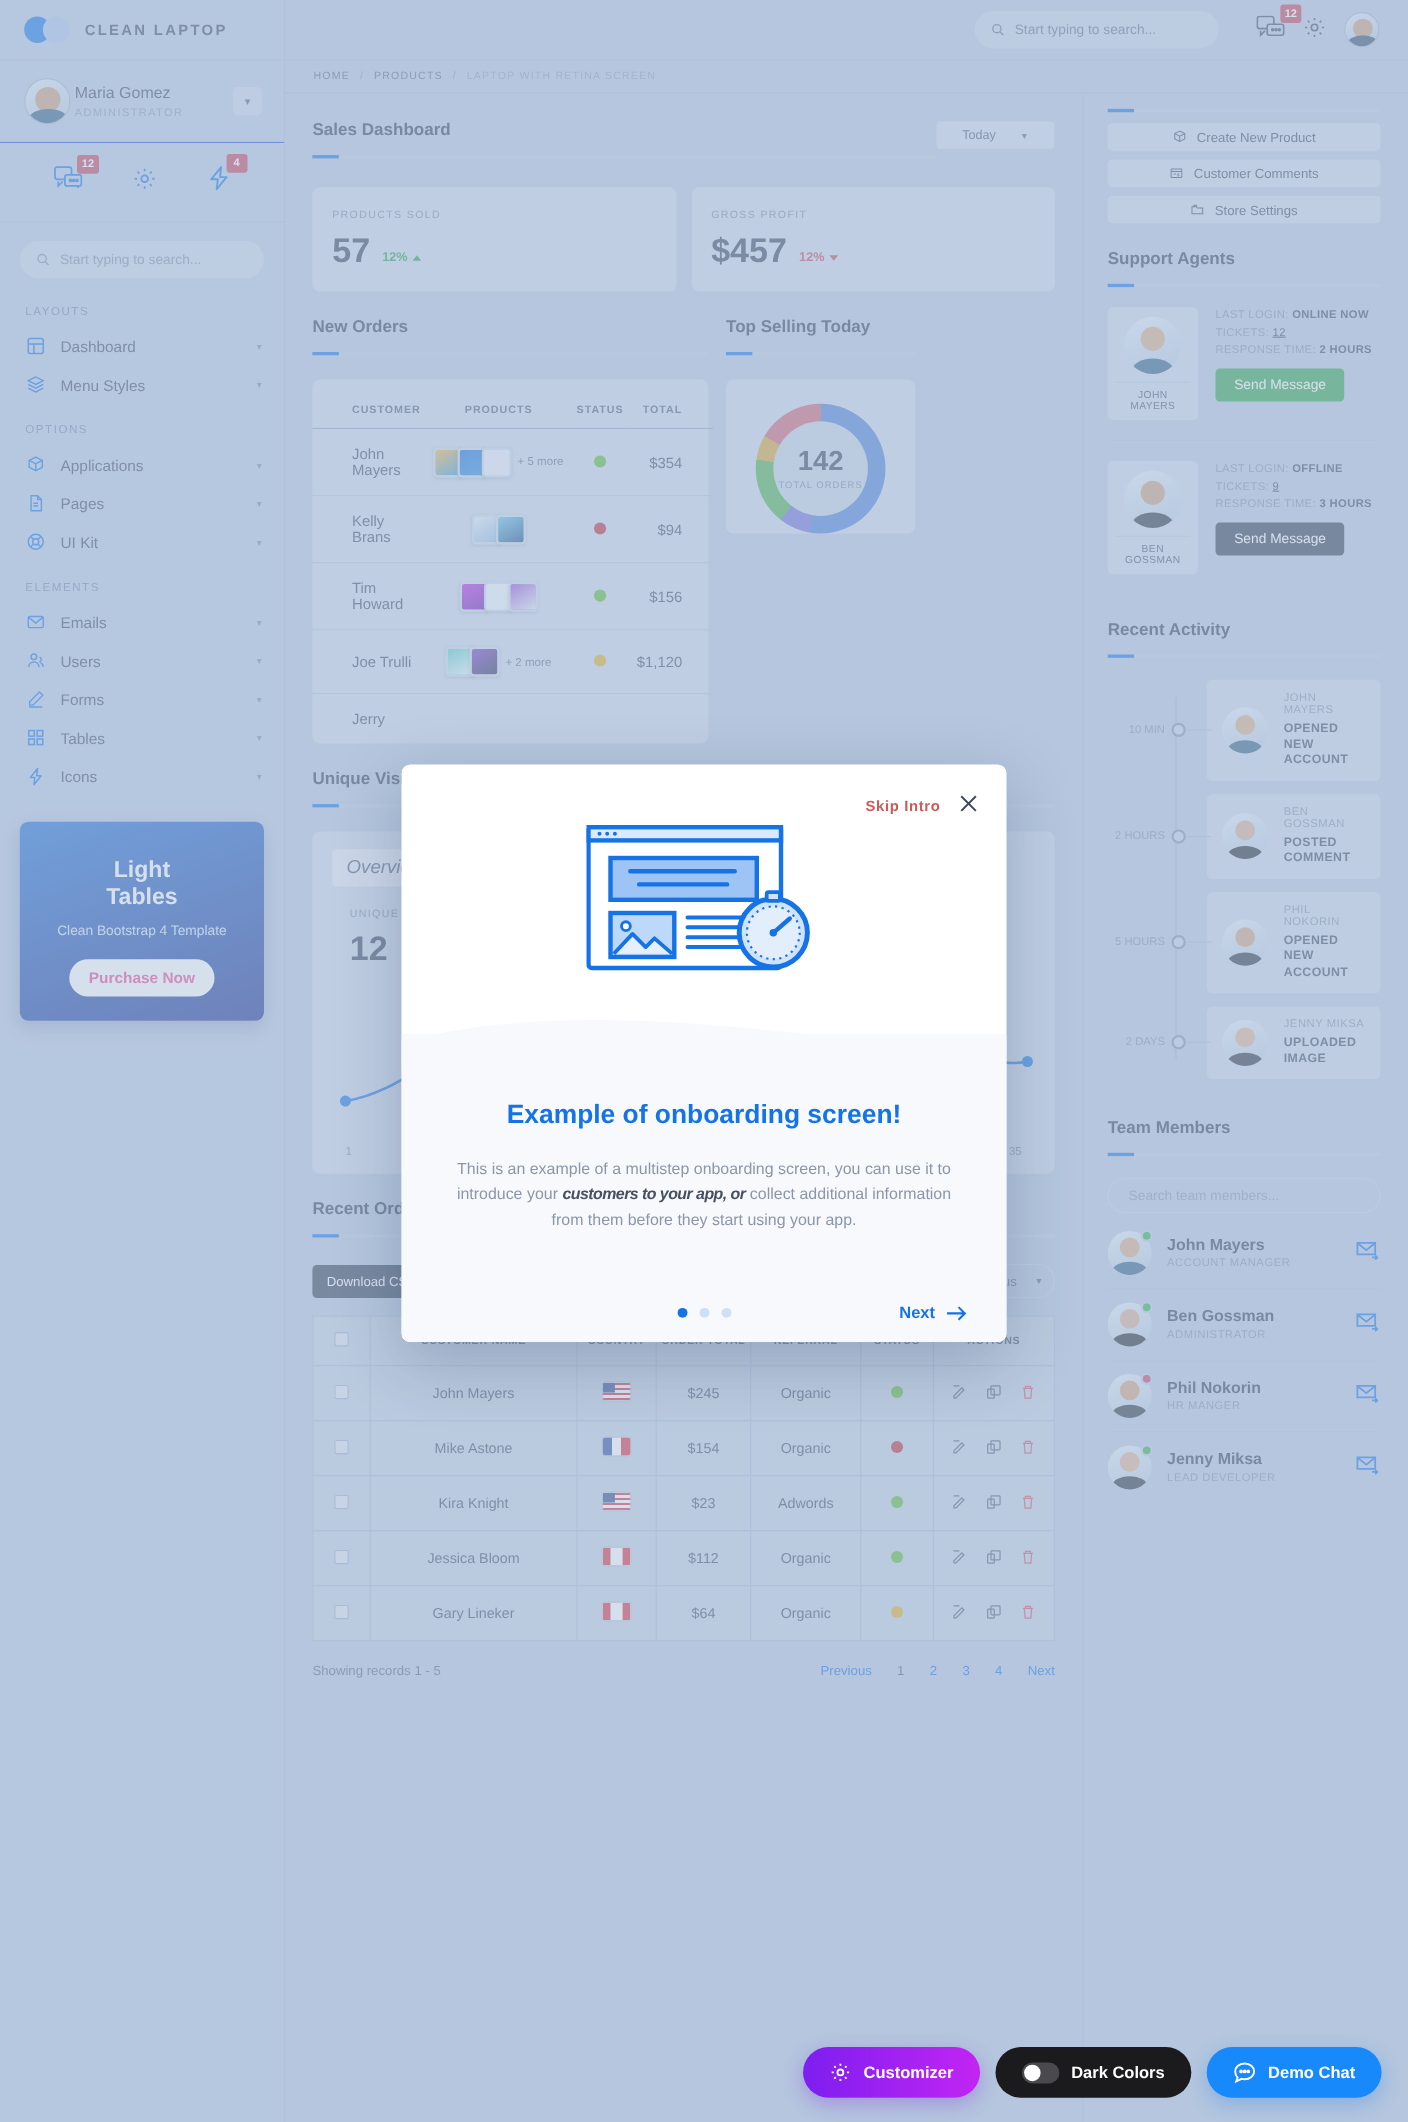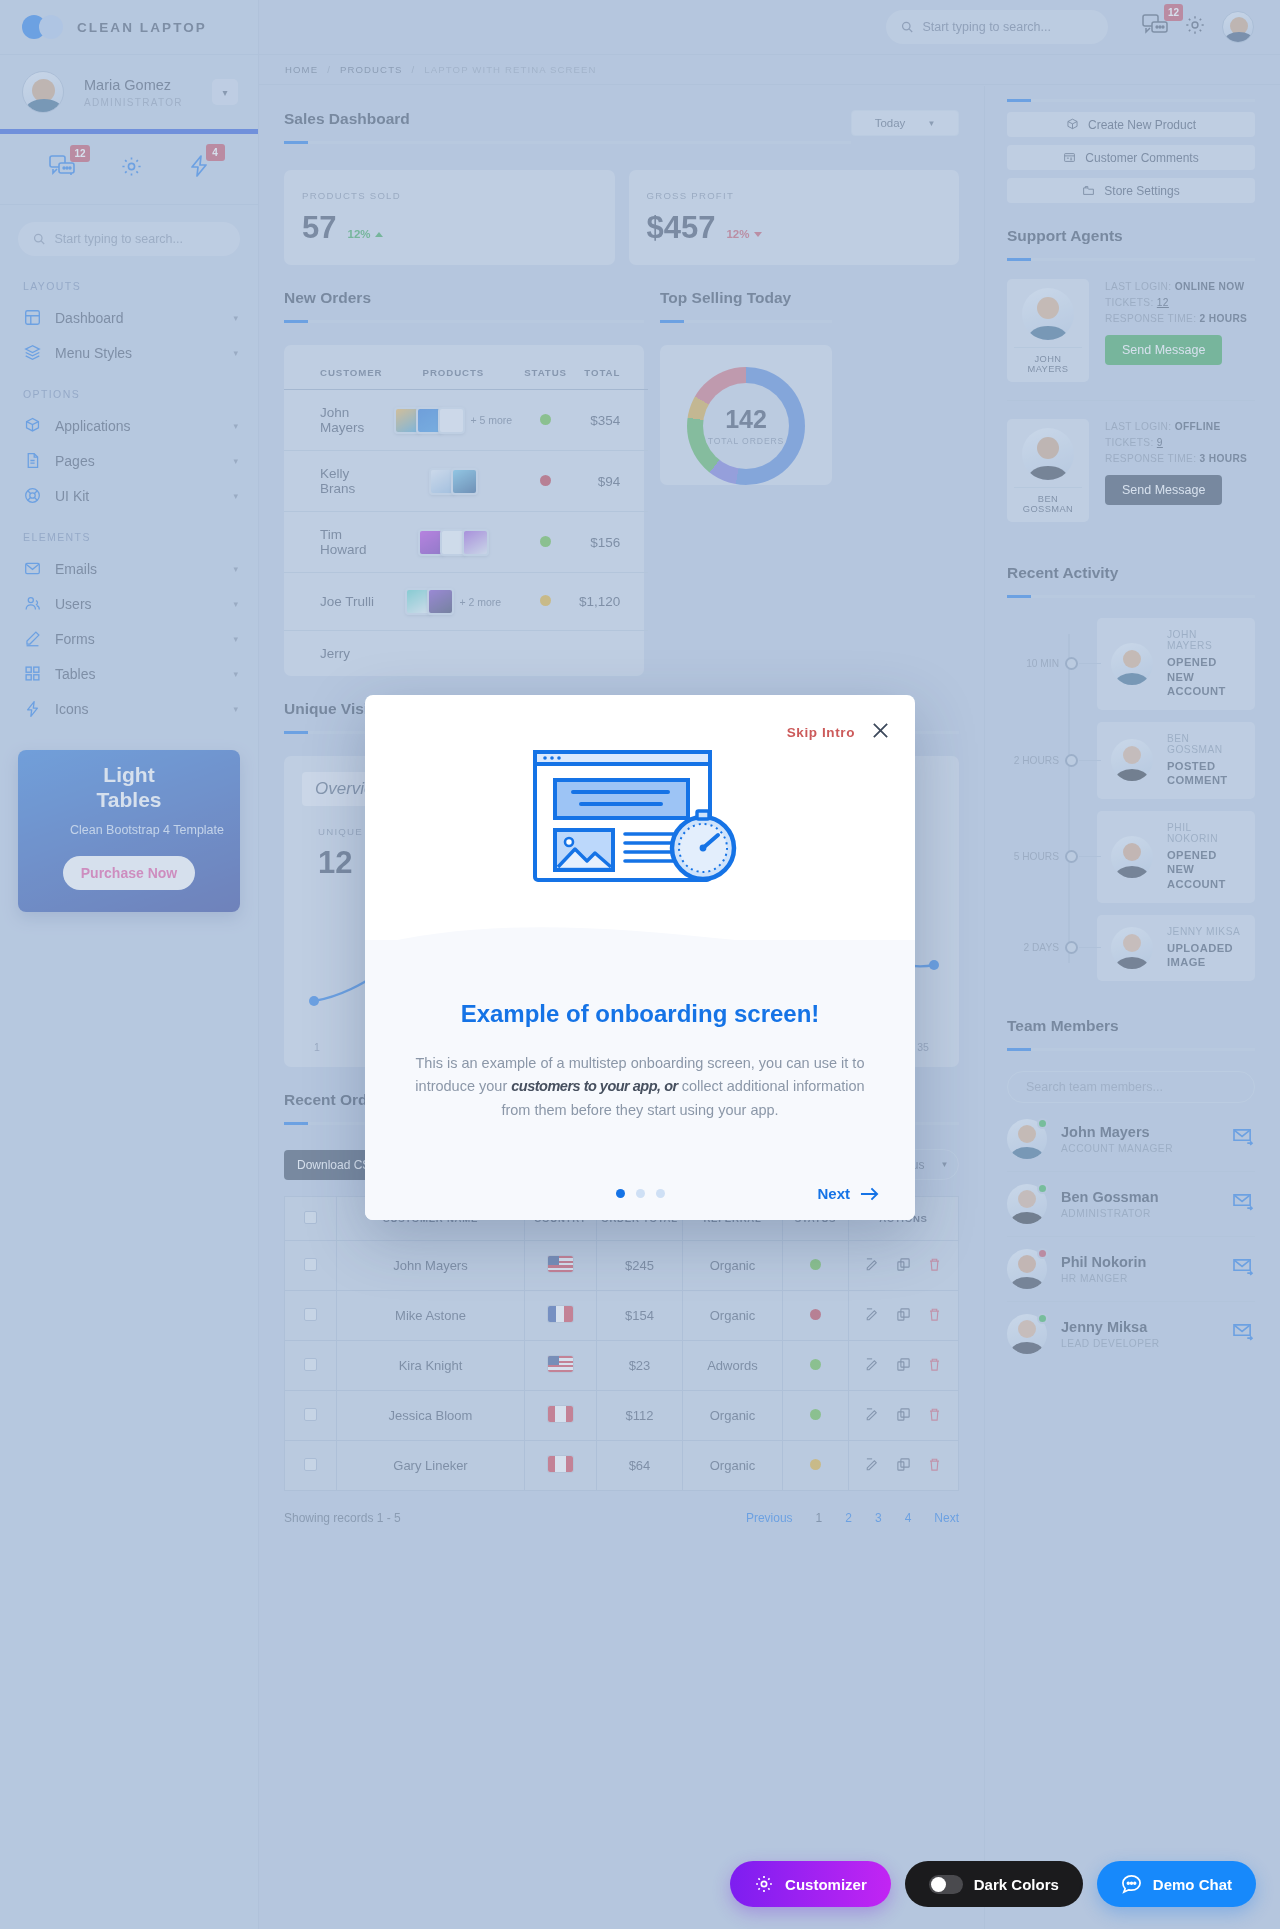--- a/index.html
+++ b/index.html
@@ -25,22 +25,22 @@
     z-index: 50;
   }
   .brand { display: flex; align-items: center; gap: 13px; height: 55px; padding: 0 22px;
            border-bottom: 1px solid #acbed8; }
   .brand-dots { position: relative; width: 42px; height: 24px; flex: none; }
   .brand-dots i { position: absolute; top: 0; width: 24px; height: 24px; border-radius: 50%; display:block;}
   .brand-dots i.a { left: 0; background: #1573e6; }
   .brand-dots i.b { left: 17px; background: #a9c3e8; }
   .brand-name { font-size: 13.5px; font-weight: 700; letter-spacing: 2.1px; color: #3b4a60; }
 
-  .user-box { display:flex; align-items:center; gap: 20px; padding: 16px 20px 16px 22px;
-              border-bottom: 5px solid #1d4ed8; }
+  .user-box { display:flex; align-items:center; gap: 4px; padding: 16px 20px 16px 22px;
+              border-bottom: 1px solid #1d4ed8; }
   .avatar-lg { width: 42px; height: 42px; border-radius: 50%; flex: none;
                background: linear-gradient(160deg,#dfe8f3,#b9cbe2); border: 1px solid #9fb3cd;
                position: relative; overflow: hidden; }
   .avatar-lg::after { content:''; position:absolute; left:9px; top:7px; width:23px; height:23px;
                border-radius:50%; background:#c9a07d; }
   .avatar-lg::before { content:''; position:absolute; left:3px; bottom:-7px; width:36px; height:20px;
                border-radius:50% 50% 0 0; background:#2f5f86; z-index:2;}
   .user-meta { flex: 1; min-width: 0; }
   .user-name { font-size: 14.5px; color: #3b4a60; font-weight: 400; line-height: 1.25; }
   .user-role { font-size: 10px; color: #8596ad; letter-spacing: 1.3px; margin-top: 2px; }
@@ -63,25 +63,25 @@
 
   .nav-sec { font-size: 10.5px; letter-spacing: 1.4px; color: #6f87ad; font-weight: 400;
              padding: 18px 0 8px 23px; }
   .nav-item { display:flex; align-items:center; gap: 13px; padding: 8px 20px 8px 23px;
               font-size: 14px; color: #3d4c63; cursor: pointer; }
   .nav-item .nv-ico { width: 19px; height: 19px; flex: none; color:#1573e6; display:flex;
                       align-items:center; justify-content:center; }
   .nav-item .nv-label { flex:1; }
   .nav-item .nv-car { color:#7a8ba3; font-size: 9px; }
 
-  .promo { margin: 24px 18px 0; border-radius: 8px; padding: 13px 16px 22px; text-align:center;
+  .promo { margin: 24px 18px 0; border-radius: 8px; padding: 32px 16px 22px; text-align:center;
            background: linear-gradient(160deg,#1f6fd4 0%, #1b2f8f 100%); color:#fff;
            box-shadow: 0 6px 16px rgba(24,48,110,0.25); }
   .promo h3 { font-size: 21px; line-height: 1.18; font-weight: 700; }
-  .promo p { font-size: 12.5px; margin-top: 9px; color:#d3e0f5; line-height:1.35;text-align:right; }
+  .promo p { font-size: 12.5px; margin-top: 9px; color:#d3e0f5; line-height:1.35; }
   .promo .btn { display:inline-block; margin-top: 18px; background:#fff; color:#ec4899;
                 font-size: 14px; font-weight:700; border-radius: 18px; padding: 9px 18px; }
 
   
   .topbar { position: absolute; left: 259px; top: 0; right: 0; height: 55px;
             display:flex; align-items:center; justify-content:flex-end; gap: 16px;
             padding-right: 26px; border-bottom: 1px solid #aabcd6; z-index: 40; }
   .top-search { width: 222px; height: 34px; border-radius: 18px; background: rgba(255,255,255,0.22);
                 display:flex; align-items:center; gap: 9px; padding: 0 15px; margin-right: 18px;}
   .top-search input { border:0; background:transparent; outline:none; font-size: 12.5px;

